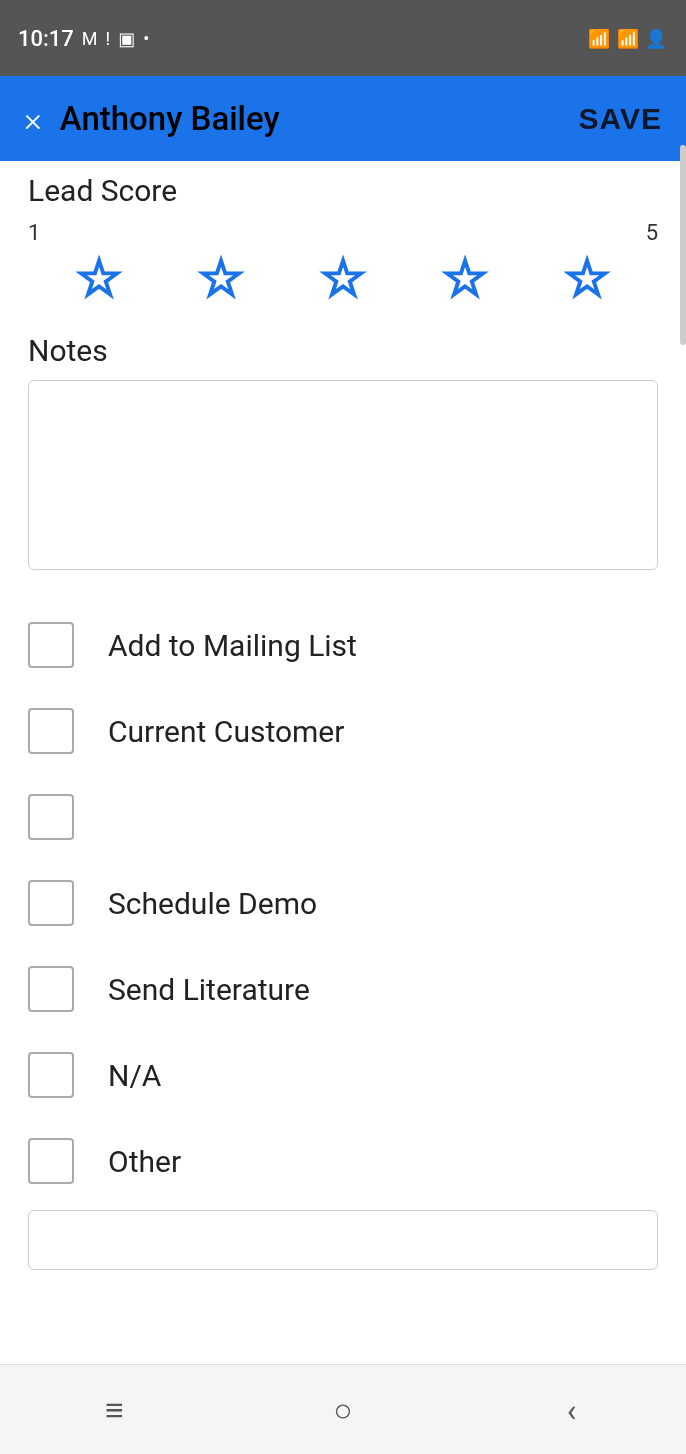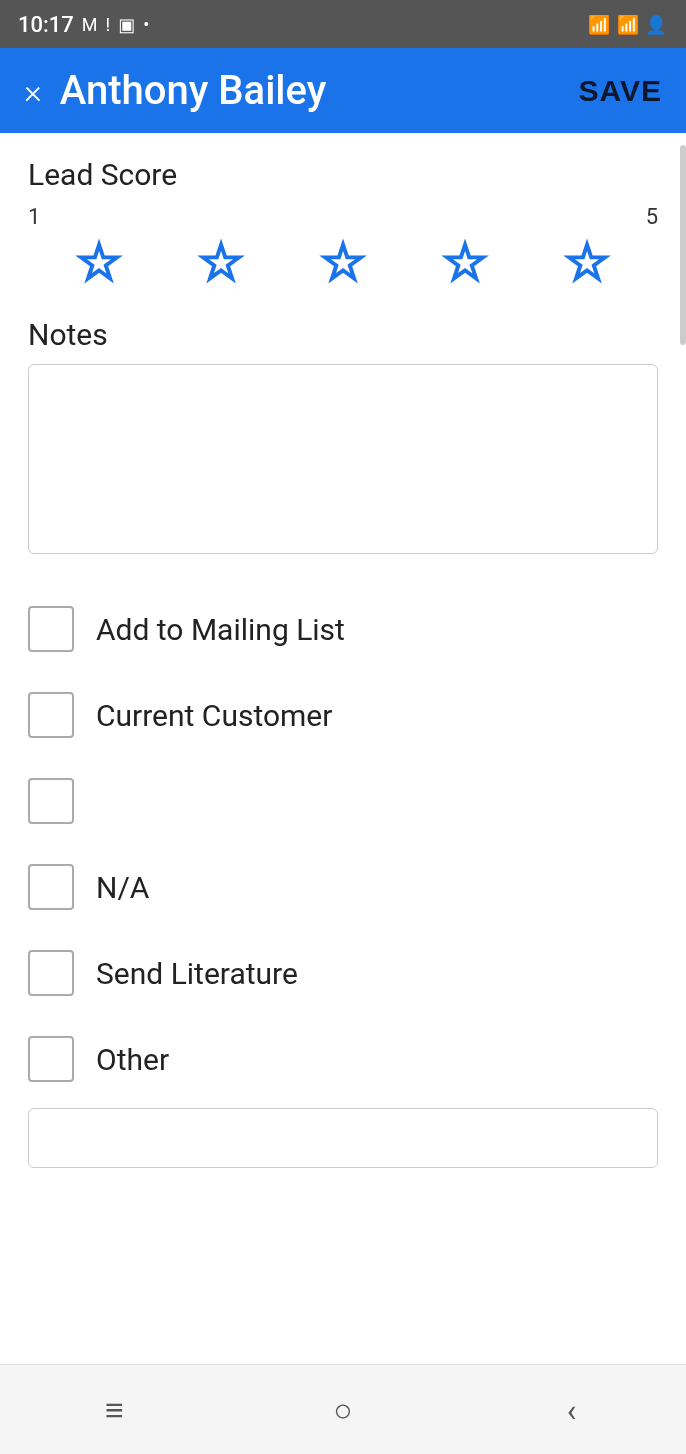--- a/index.html
+++ b/index.html
@@ -14,21 +14,21 @@
       min-height: 1454px;
       font-family: 'Roboto', Arial, sans-serif;
       background: #fff;
       display: flex;
       flex-direction: column;
     }
 
     
     .status-bar {
       background: #555;
-      height: 48px;
+      height: 76px;
       display: flex;
       align-items: center;
       justify-content: space-between;
       padding: 0 18px;
       color: #fff;
       font-size: 22px;
     }
 
     .status-bar-left {
       display: flex;
@@ -69,39 +69,39 @@
 
     .header-close {
       color: #fff;
       font-size: 34px;
       font-weight: 300;
       cursor: pointer;
       line-height: 1;
     }
 
     .header-title {
-      color: #ffffff;
-      font-size: 40px;
+      color: #000000;
+      font-size: 33px;
       font-weight: 500;
     }
 
     .header-save {
       color: #0f172a;
       font-size: 30px;
       font-weight: 600;
       letter-spacing: 1px;
       cursor: pointer;
       background: none;
       border: none;
     }
 
     
     .content {
       flex: 1;
-      padding: 24px 28px 0 28px;
+      padding: 12px 28px 0 28px;
       overflow-y: auto;
       position: relative;
     }
 
     
     .content::after {
       content: '';
       position: fixed;
       right: 0;
       top: 145px;
@@ -169,21 +169,21 @@
     }
 
     
     .quick-notes-section {
       margin-bottom: 20px;
     }
 
     .quick-note-item {
       display: flex;
       align-items: center;
-      gap: 22px;
+      gap: 34px;
       padding: 20px 0;
       border-bottom: none;
     }
 
     .checkbox {
       width: 46px;
       height: 46px;
       border: 2px solid #aaa;
       border-radius: 4px;
       flex-shrink: 0;
@@ -300,29 +300,33 @@
 
     <div class="quick-note-item">
       <input type="checkbox" class="checkbox" style="">
       <span class="quick-note-label">Current Customer</span>
     </div>
 
     <div class="quick-note-item">
       <input type="checkbox" class="checkbox" style="">
     </div>
 
+    <div class="quick-note-item">
+      <input type="checkbox" class="checkbox" style="">
+      <span class="quick-note-label">Schedule Demo</span>
+    </div>
+
+    <div class="quick-note-item">
+      <input type="checkbox" class="checkbox" style="">
+      <span class="quick-note-label">Send Literature</span>
+    </div>
 
     <div class="quick-note-item">
       <input type="checkbox" class="checkbox" style="">
       <span class="quick-note-label">N/A</span>
-    </div>
-
-    <div class="quick-note-item">
-      <input type="checkbox" class="checkbox" style="">
-      <span class="quick-note-label">Send Literature</span>
     </div>
 
     <div class="quick-note-item">
       <input type="checkbox" class="checkbox" style="">
       <span class="quick-note-label">Other</span>
     </div>
 
     <input type="text" class="other-input" style="">
   </div>
 

